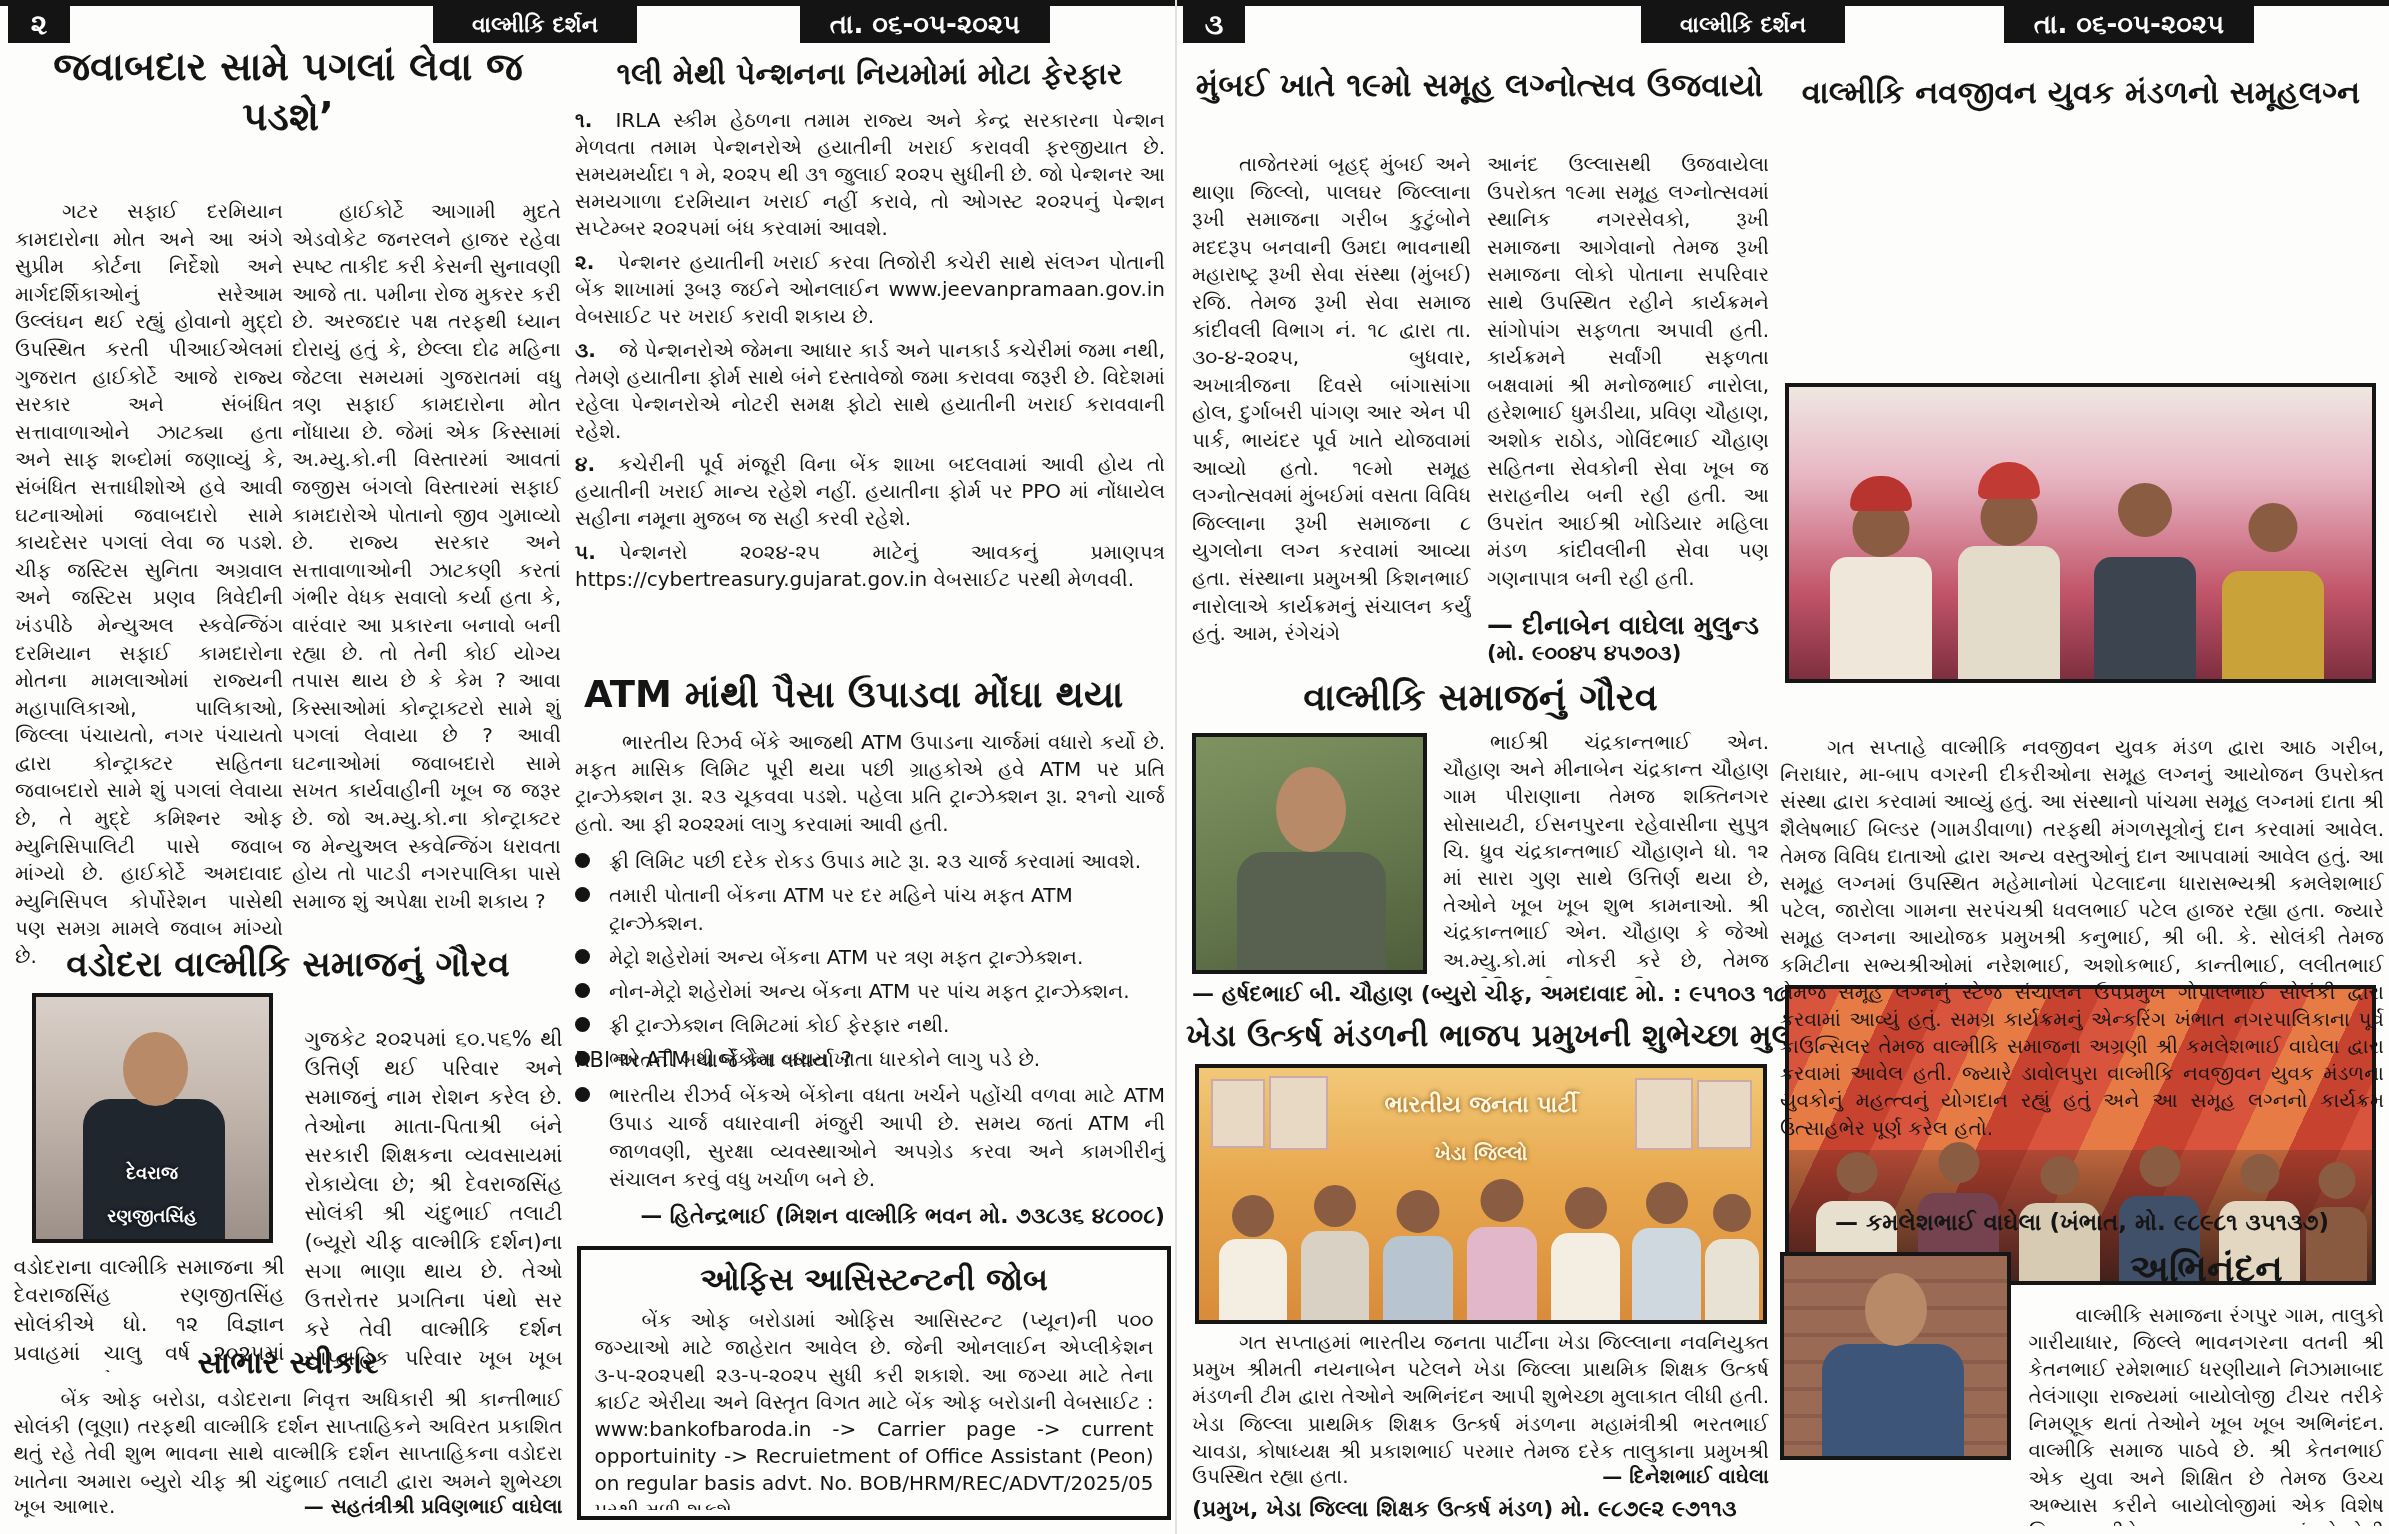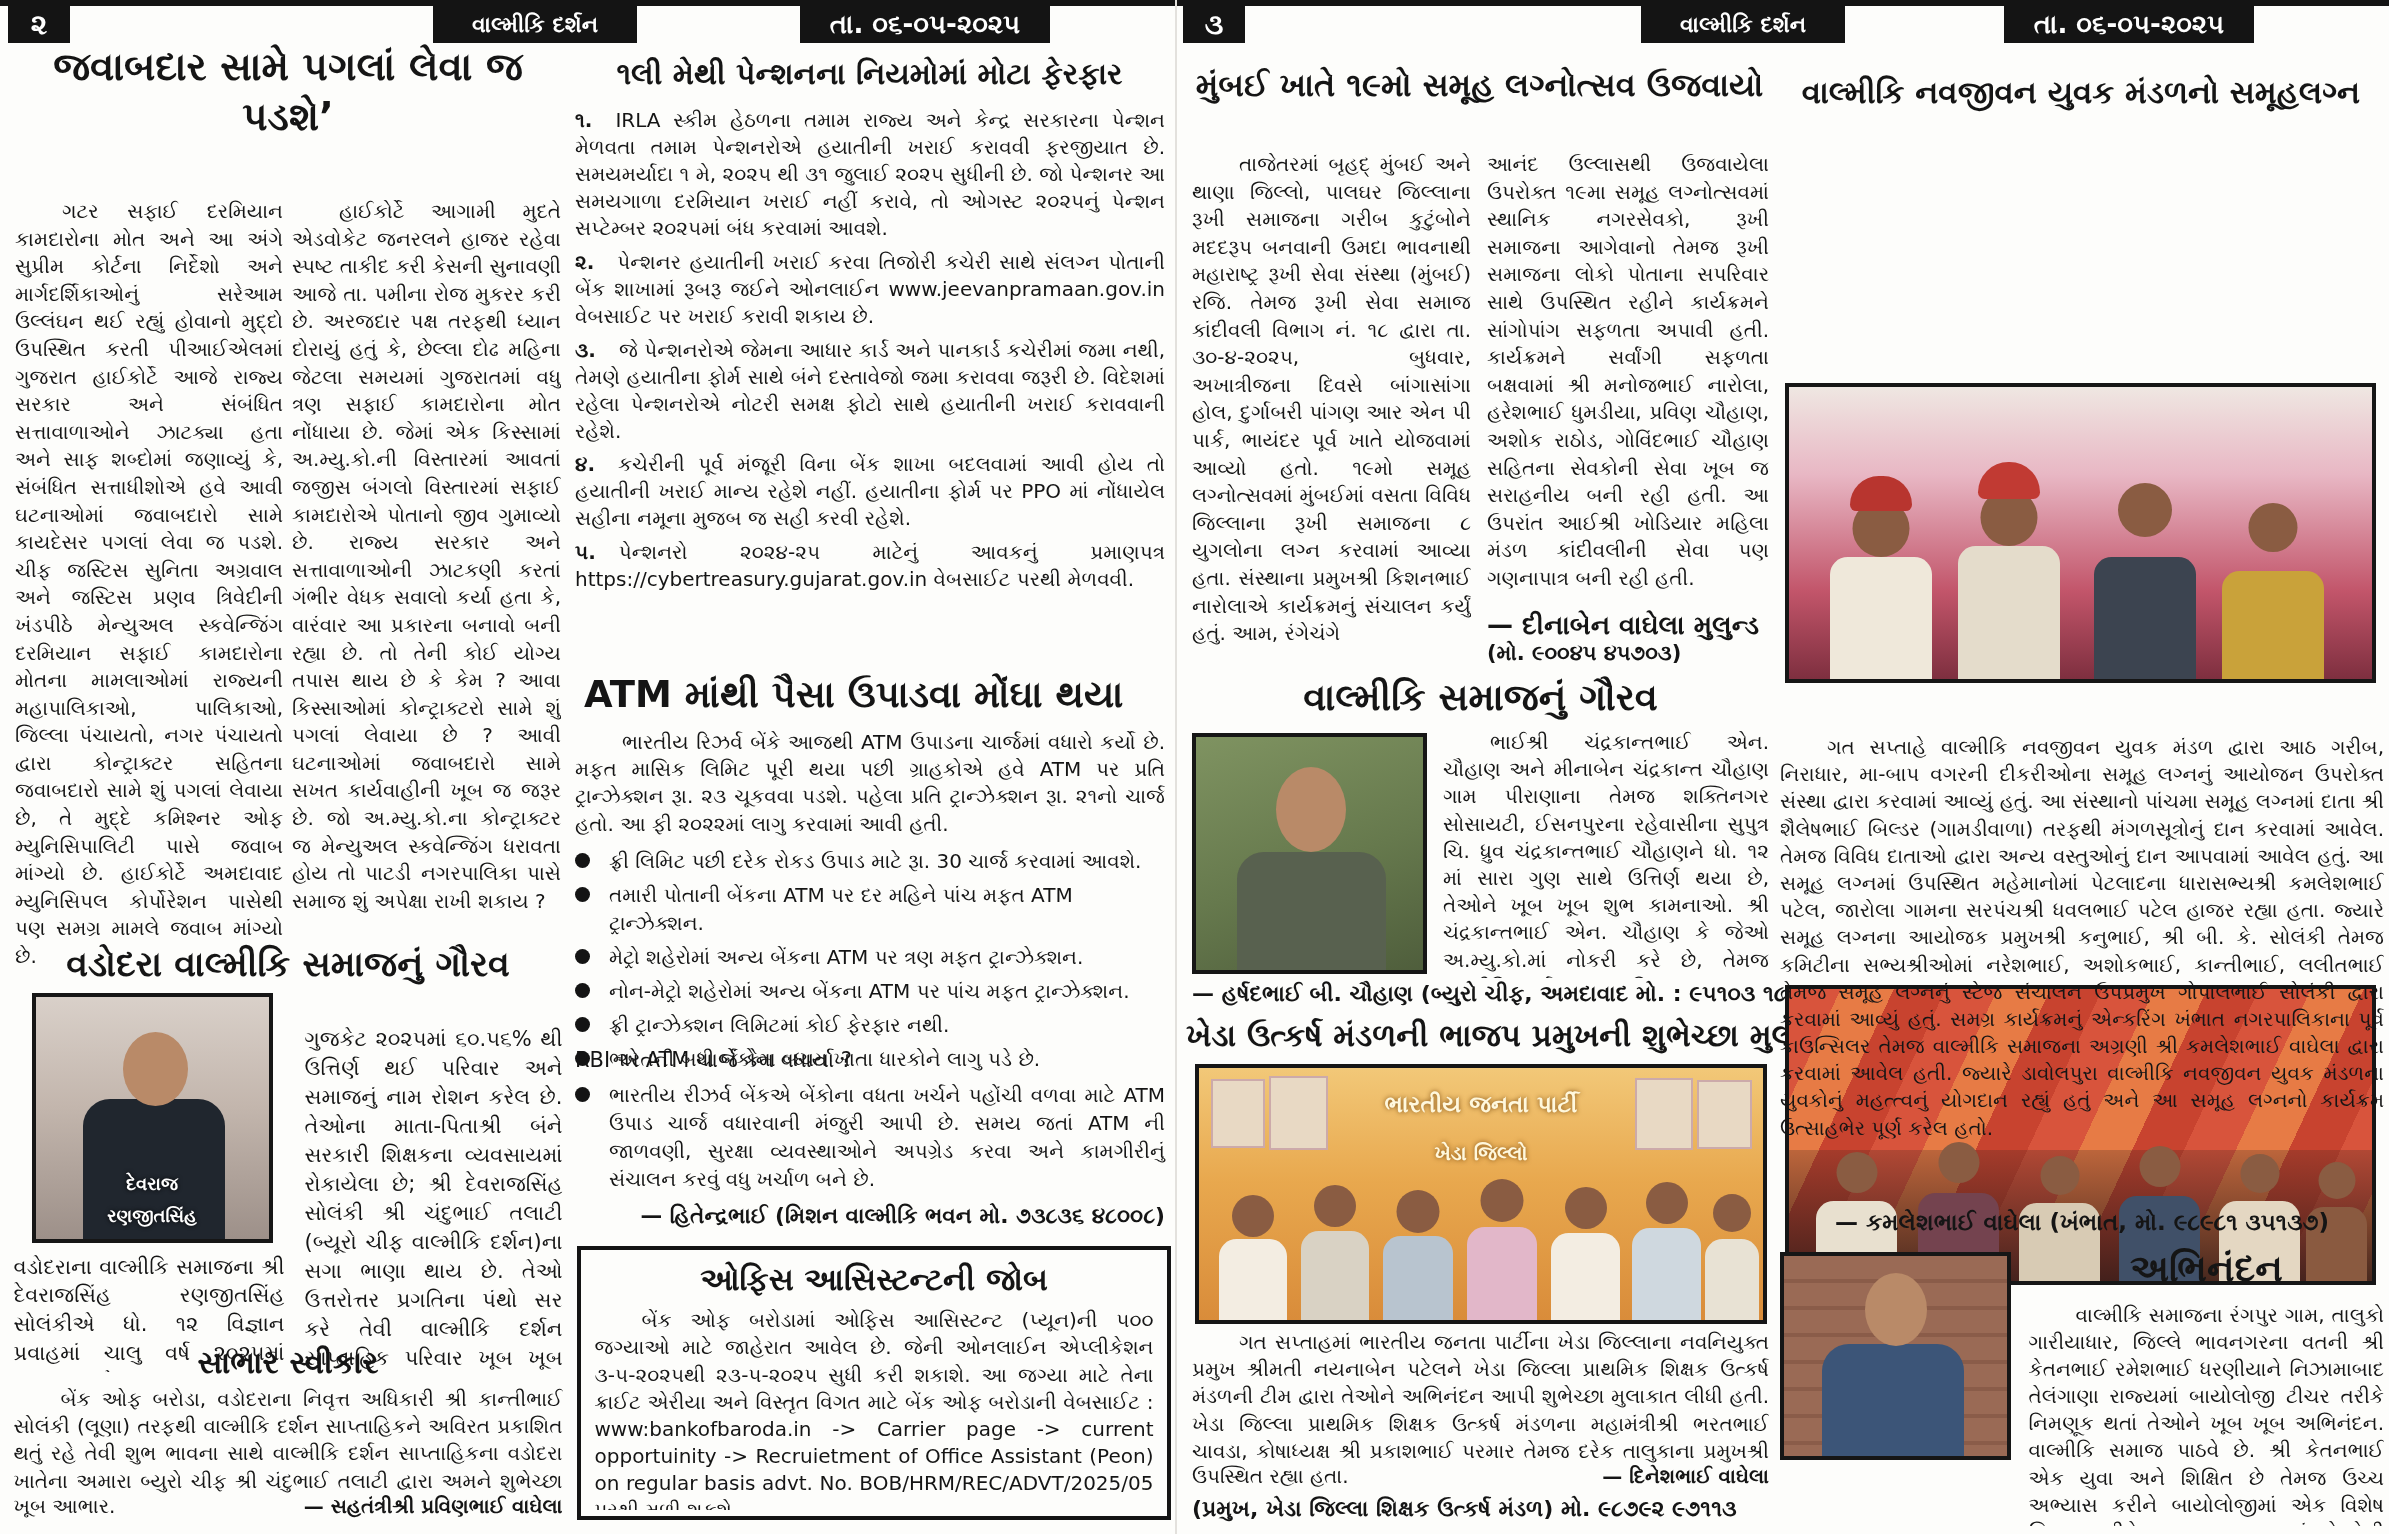--- a/index.html
+++ b/index.html
@@ -63,21 +63,21 @@
   <div class="abs body-col first-ind" style="left:15px;top:166px;width:268px;height:766px;">ગટર સફાઈ દરમિયાન કામદારોના મોત અને આ અંગે સુપ્રીમ કોર્ટના નિર્દેશો અને માર્ગદર્શિકાઓનું સરેઆમ ઉલ્લંઘન થઈ રહ્યું હોવાનો મુદ્દો ઉપસ્થિત કરતી પીઆઈએલમાં ગુજરાત હાઈકોર્ટે આજે રાજ્ય સરકાર અને સંબંધિત સત્તાવાળાઓને ઝાટક્યા હતા અને સાફ શબ્દોમાં જણાવ્યું કે, સંબંધિત સત્તાધીશોએ હવે આવી ઘટનાઓમાં જવાબદારો સામે કાયદેસર પગલાં લેવા જ પડશે. ચીફ જસ્ટિસ સુનિતા અગ્રવાલ અને જસ્ટિસ પ્રણવ ત્રિવેદીની ખંડપીઠે મેન્યુઅલ સ્કવેન્જિંગ દરમિયાન સફાઈ કામદારોના મોતના મામલાઓમાં રાજ્યની મહાપાલિકાઓ, પાલિકાઓ, જિલ્લા પંચાયતો, નગર પંચાયતો દ્વારા કોન્ટ્રાક્ટર સહિતના જવાબદારો સામે શું પગલાં લેવાયા છે, તે મુદ્દે કમિશ્નર ઓફ મ્યુનિસિપાલિટી પાસે જવાબ માંગ્યો છે. હાઈકોર્ટે અમદાવાદ મ્યુનિસિપલ કોર્પોરેશન પાસેથી પણ સમગ્ર મામલે જવાબ માંગ્યો છે.</div>
   <div class="abs body-col first-ind" style="left:292px;top:166px;width:269px;height:766px;">હાઈકોર્ટે આગામી મુદતે એડવોકેટ જનરલને હાજર રહેવા સ્પષ્ટ તાકીદ કરી કેસની સુનાવણી આજે તા. પમીના રોજ મુકરર કરી છે. અરજદાર પક્ષ તરફથી ધ્યાન દોરાયું હતું કે, છેલ્લા દોઢ મહિના જેટલા સમયમાં ગુજરાતમાં વધુ ત્રણ સફાઈ કામદારોના મોત નોંધાયા છે. જેમાં એક કિસ્સામાં અ.મ્યુ.કો.ની વિસ્તારમાં આવતાં જજીસ બંગલો વિસ્તારમાં સફાઈ કામદારોએ પોતાનો જીવ ગુમાવ્યો છે. રાજ્ય સરકાર અને સત્તાવાળાઓની ઝાટકણી કરતાં ગંભીર વેધક સવાલો કર્યા હતા કે, વારંવાર આ પ્રકારના બનાવો બની રહ્યા છે. તો તેની કોઈ યોગ્ય તપાસ થાય છે કે કેમ ? આવા કિસ્સાઓમાં કોન્ટ્રાક્ટરો સામે શું પગલાં લેવાયા છે ? આવી ઘટનાઓમાં જવાબદારો સામે સખત કાર્યવાહીની ખૂબ જ જરૂર છે. જો અ.મ્યુ.કો.ના કોન્ટ્રાક્ટર જ મેન્યુઅલ સ્કવેન્જિંગ ધરાવતા હોય તો પાટડી નગરપાલિકા પાસે સમાજ શું અપેક્ષા રાખી શકાય ?</div>
 
   <div class="abs headline nowrap" style="left:13.5px;top:942px;width:549px;font-size:35px;">વડોદરા વાલ્મીકિ સમાજનું ગૌરવ</div>
   <div class="abs" style="left:13.5px;top:993px;width:549px;height:379px;overflow:hidden;">
     <div style="float:left;width:277px;">
       <div class="photo" style="width:233px;height:242px;margin:0 auto;">
         <div class="bg" style="background:linear-gradient(180deg,#d9d0c9 0%,#c3b6ad 45%,#9d9089 100%);"></div>
         <div class="torso" style="left:47px;top:102px;width:142px;height:142px;background:#20262e;"></div>
         <div class="head" style="left:87px;top:35px;width:65px;height:74px;"></div>
-        <div class="pcap" style="bottom:43px;font-family:Liberation Serif, serif;">દેવરાજ</div>
+        <div class="pcap" style="bottom:55px;">દેવરાજ</div>
         <div class="pcap" style="bottom:12px;">રણજીતસિંહ</div>
       </div>
       <div class="body-col" style="width:271px;margin-top:9.5px;font-size:21px;">વડોદરાના વાલ્મીકિ સમાજના શ્રી દેવરાજસિંહ રણજીતસિંહ સોલંકીએ ધો. ૧૨ વિજ્ઞાન પ્રવાહમાં ચાલુ વર્ષ ૨૦૨૫માં ૬૫.૧૩ અને</div>
     </div>
     <div class="body-col" style="margin-left:291px;font-size:21px;">ગુજકેટ ૨૦૨૫માં ૬૦.૫૬% થી ઉત્તિર્ણ થઈ પરિવાર અને સમાજનું નામ રોશન કરેલ છે. તેઓના માતા-પિતાશ્રી બંને સરકારી શિક્ષકના વ્યવસાયમાં રોકાયેલા છે; શ્રી દેવરાજસિંહ સોલંકી શ્રી ચંદુભાઈ તલાટી (બ્યૂરો ચીફ વાલ્મીકિ દર્શન)ના સગા ભાણા થાય છે. તેઓ ઉત્તરોત્તર પ્રગતિના પંથો સર કરે તેવી વાલ્મીકિ દર્શન સાપ્તાહિક પરિવાર ખૂબ ખૂબ શુભેચ્છા પાઠવે છે.</div>
   </div>
 
   <div class="abs headline nowrap" style="left:13.5px;top:1343px;width:549px;font-size:31px;">સાભાર સ્વીકાર</div>
   <div class="abs body-wide first-ind" style="left:13.5px;top:1386px;width:549px;height:108px;">બેંક ઓફ બરોડા, વડોદરાના નિવૃત્ત અધિકારી શ્રી કાન્તીભાઈ સોલંકી (લૂણા) તરફથી વાલ્મીકિ દર્શન સાપ્તાહિકને અવિરત પ્રકાશિત થતું રહે તેવી શુભ ભાવના સાથે વાલ્મીકિ દર્શન સાપ્તાહિકના વડોદરા ખાતેના અમારા બ્યુરો ચીફ શ્રી ચંદુભાઈ તલાટી દ્વારા અમને શુભેચ્છા ભેટ મળી છે તે બદલ</div>
   <div class="abs flexline" style="left:13.5px;top:1494px;width:549px;">
@@ -92,21 +92,21 @@
     <p class="point"><span class="pnum">૩.</span><span>જે પેન્શનરોએ જેમના આધાર કાર્ડ અને પાનકાર્ડ કચેરીમાં જમા નથી, તેમણે હયાતીના ફોર્મ સાથે બંને દસ્તાવેજો જમા કરાવવા જરૂરી છે. વિદેશમાં રહેલા પેન્શનરોએ નોટરી સમક્ષ ફોટો સાથે હયાતીની ખરાઈ કરાવવાની રહેશે.</span></p>
     <p class="point"><span class="pnum">૪.</span><span>કચેરીની પૂર્વ મંજૂરી વિના બેંક શાખા બદલવામાં આવી હોય તો હયાતીની ખરાઈ માન્ય રહેશે નહીં. હયાતીના ફોર્મ પર PPO માં નોંધાયેલ સહીના નમૂના મુજબ જ સહી કરવી રહેશે.</span></p>
     <p class="point"><span class="pnum">૫.</span><span>પેન્શનરો ૨૦૨૪-૨૫ માટેનું આવકનું પ્રમાણપત્ર https://cybertreasury.gujarat.gov.in વેબસાઈટ પરથી મેળવવી.</span></p>
   </div>
 
   <div class="abs headline nowrap" style="left:572px;top:671px;width:595px;font-size:37px;text-align:left;padding-left:12px;">ATM માંથી પૈસા ઉપાડવા મોંઘા થયા</div>
   <div class="abs body-wide first-ind" style="left:575px;top:729px;width:590px;height:114px;">ભારતીય રિઝર્વ બેંકે આજથી ATM ઉપાડના ચાર્જમાં વધારો કર્યો છે. મફત માસિક લિમિટ પૂરી થયા પછી ગ્રાહકોએ હવે ATM પર પ્રતિ ટ્રાન્ઝેક્શન રૂા. ૨૩ ચૂકવવા પડશે. પહેલા પ્રતિ ટ્રાન્ઝેક્શન રૂા. ૨૧નો ચાર્જ હતો. આ ફી ૨૦૨૨માં લાગુ કરવામાં આવી હતી.</div>
   <div class="abs" style="left:575px;top:847px;width:590px;">
     <div class="bullet-row">
         <span class="dot"></span>
-        <span>ફ્રી લિમિટ પછી દરેક રોકડ ઉપાડ માટે રૂા. 30 ચાર્જ કરવામાં આવશે.</span>
+        <span>ફ્રી લિમિટ પછી દરેક રોકડ ઉપાડ માટે રૂા. ૨૩ ચાર્જ કરવામાં આવશે.</span>
       </div>
     <div class="bullet-row">
         <span class="dot"></span>
         <span>તમારી પોતાની બેંકના ATM પર દર મહિને પાંચ મફત ATM ટ્રાન્ઝેક્શન.</span>
       </div>
     <div class="bullet-row">
         <span class="dot"></span>
         <span>મેટ્રો શહેરોમાં અન્ય બેંકના ATM પર ત્રણ મફત ટ્રાન્ઝેક્શન.</span>
       </div>
     <div class="bullet-row">

